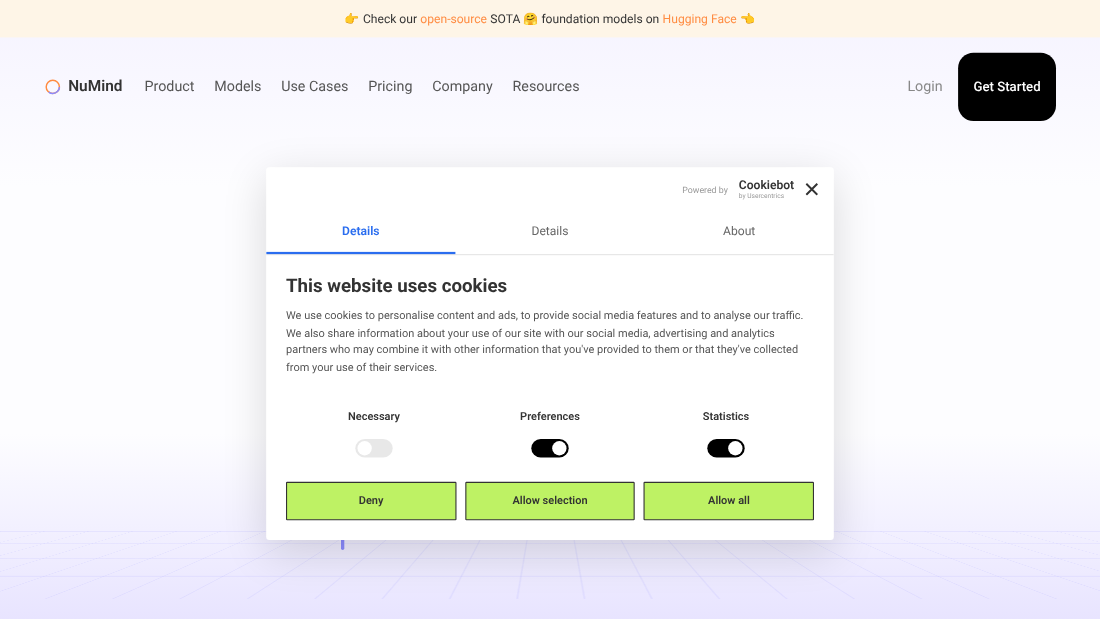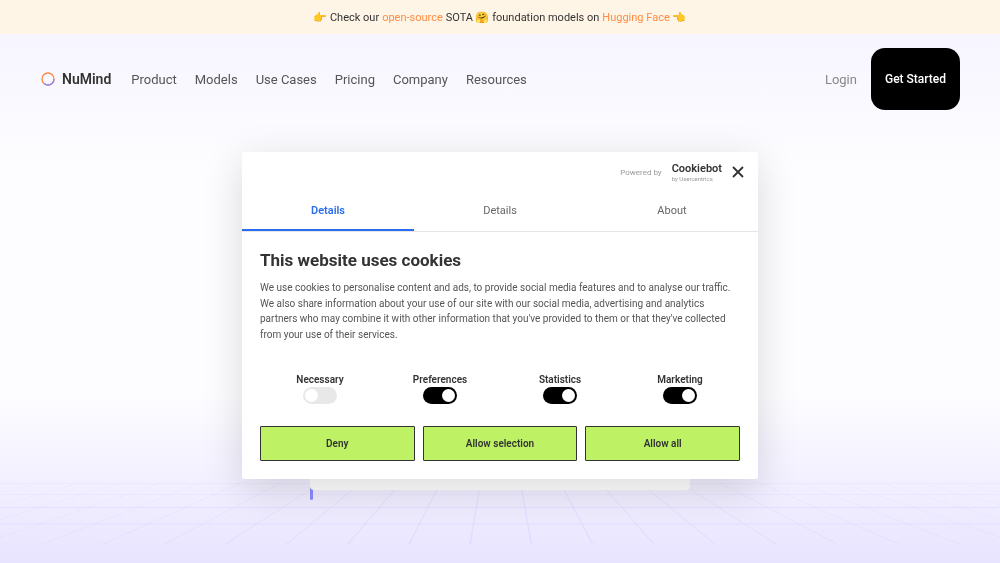--- a/index.html
+++ b/index.html
@@ -32,21 +32,21 @@
 .cookiebot small{font-size:6px;display:block;font-weight:400;color:#999}
 .close-btn{background:none;border:none;font-size:16px;cursor:pointer;color:#333}
 .tabs{display:flex;border-bottom:1px solid #e5e5e5}
 .tab{flex:1;text-align:center;padding:12px 0;font-size:11px;color:#666;cursor:pointer;border-bottom:2px solid transparent}
 .tab.active{color:#2a6def;border-bottom-color:#2a6def;font-weight:600}
 .modal-body{padding:18px}
 .modal-title{font-size:17px;font-weight:700;color:#333;margin-bottom:10px}
 .modal-text{font-size:10px;line-height:1.55;color:#555}
 .toggles{display:flex;justify-content:space-around;padding:14px 18px 6px}
 .toggle-group{text-align:center;flex:1}
-.toggle-label{font-size:10px;font-weight:600;color:#333;margin-bottom:2px}
+.toggle-label{font-size:10px;font-weight:600;color:#333;margin-bottom:14px}
 .toggle{width:34px;height:17px;border-radius:10px;position:relative;display:inline-block;cursor:pointer}
 .toggle.off{background:#e5e5e5}
 .toggle.on{background:#000}
 .toggle::after{content:"";position:absolute;width:13px;height:13px;background:#fff;border-radius:50%;top:2px;transition:left .2s}
 .toggle.off::after{left:2px}
 .toggle.on::after{left:19px}
 .toggle.disabled{cursor:not-allowed;opacity:.85}
 .buttons{display:flex;gap:8px;padding:12px 18px 18px}
 .btn{flex:1;padding:11px 0;font-size:10px;font-weight:600;border:1px solid #333;background:#bef264;color:#333;cursor:pointer;border-radius:1px}
 .grid-floor{position:absolute;bottom:0;left:0;right:0;height:80px;background-image:linear-gradient(rgba(139,139,255,0.2) 1px,transparent 1px),linear-gradient(90deg,rgba(139,139,255,0.2) 1px,transparent 1px);background-size:40px 20px;transform:perspective(200px) rotateX(60deg);transform-origin:top;opacity:0.6}
@@ -140,24 +140,20 @@
         <div class="toggle off disabled"></div>
       </div>
       <div class="toggle-group">
         <div class="toggle-label">Preferences</div>
         <div class="toggle on"></div>
       </div>
       <div class="toggle-group">
         <div class="toggle-label">Statistics</div>
         <div class="toggle on"></div>
       </div>
-      <div class="toggle-group">
-        <div class="toggle-label">Marketing</div>
-        <div class="toggle on"></div>
-      </div>
     </div>
     <div class="buttons">
       <button class="btn">Deny</button>
       <button class="btn">Allow selection</button>
       <button class="btn">Allow all</button>
     </div>
   </div>
 </div>
 
 </body></html>

